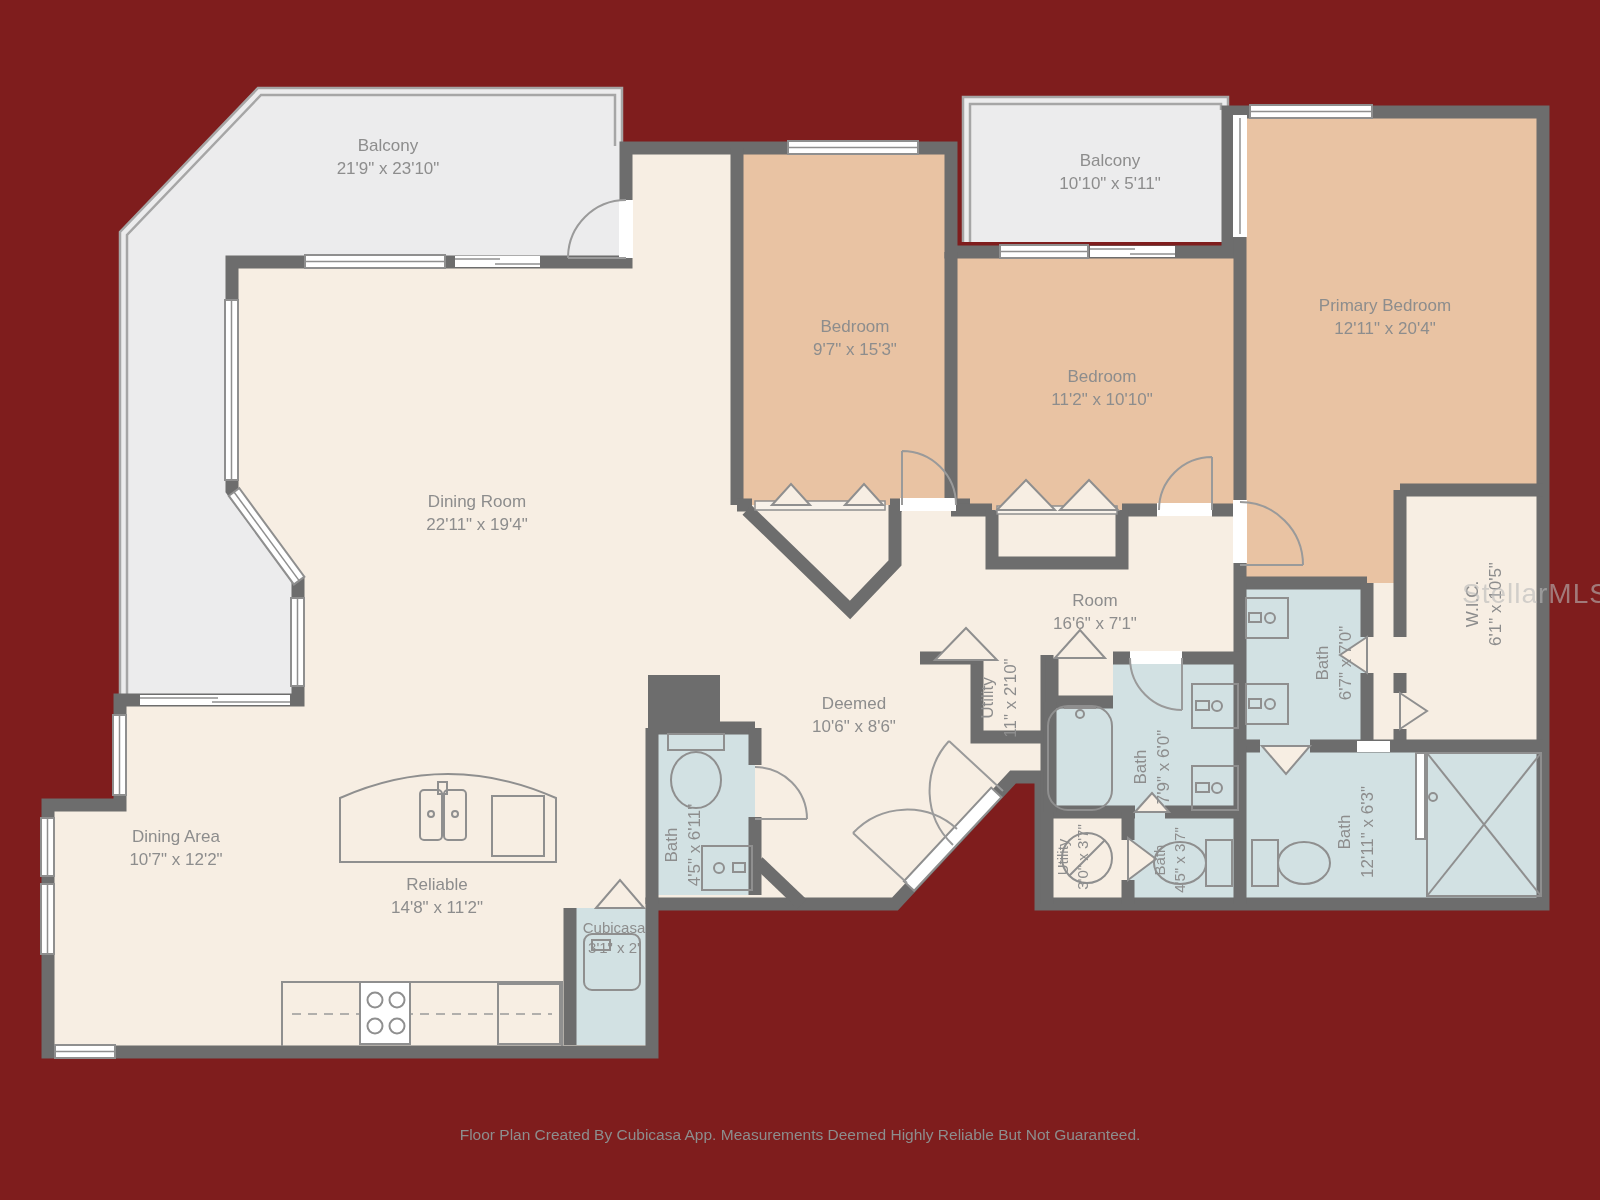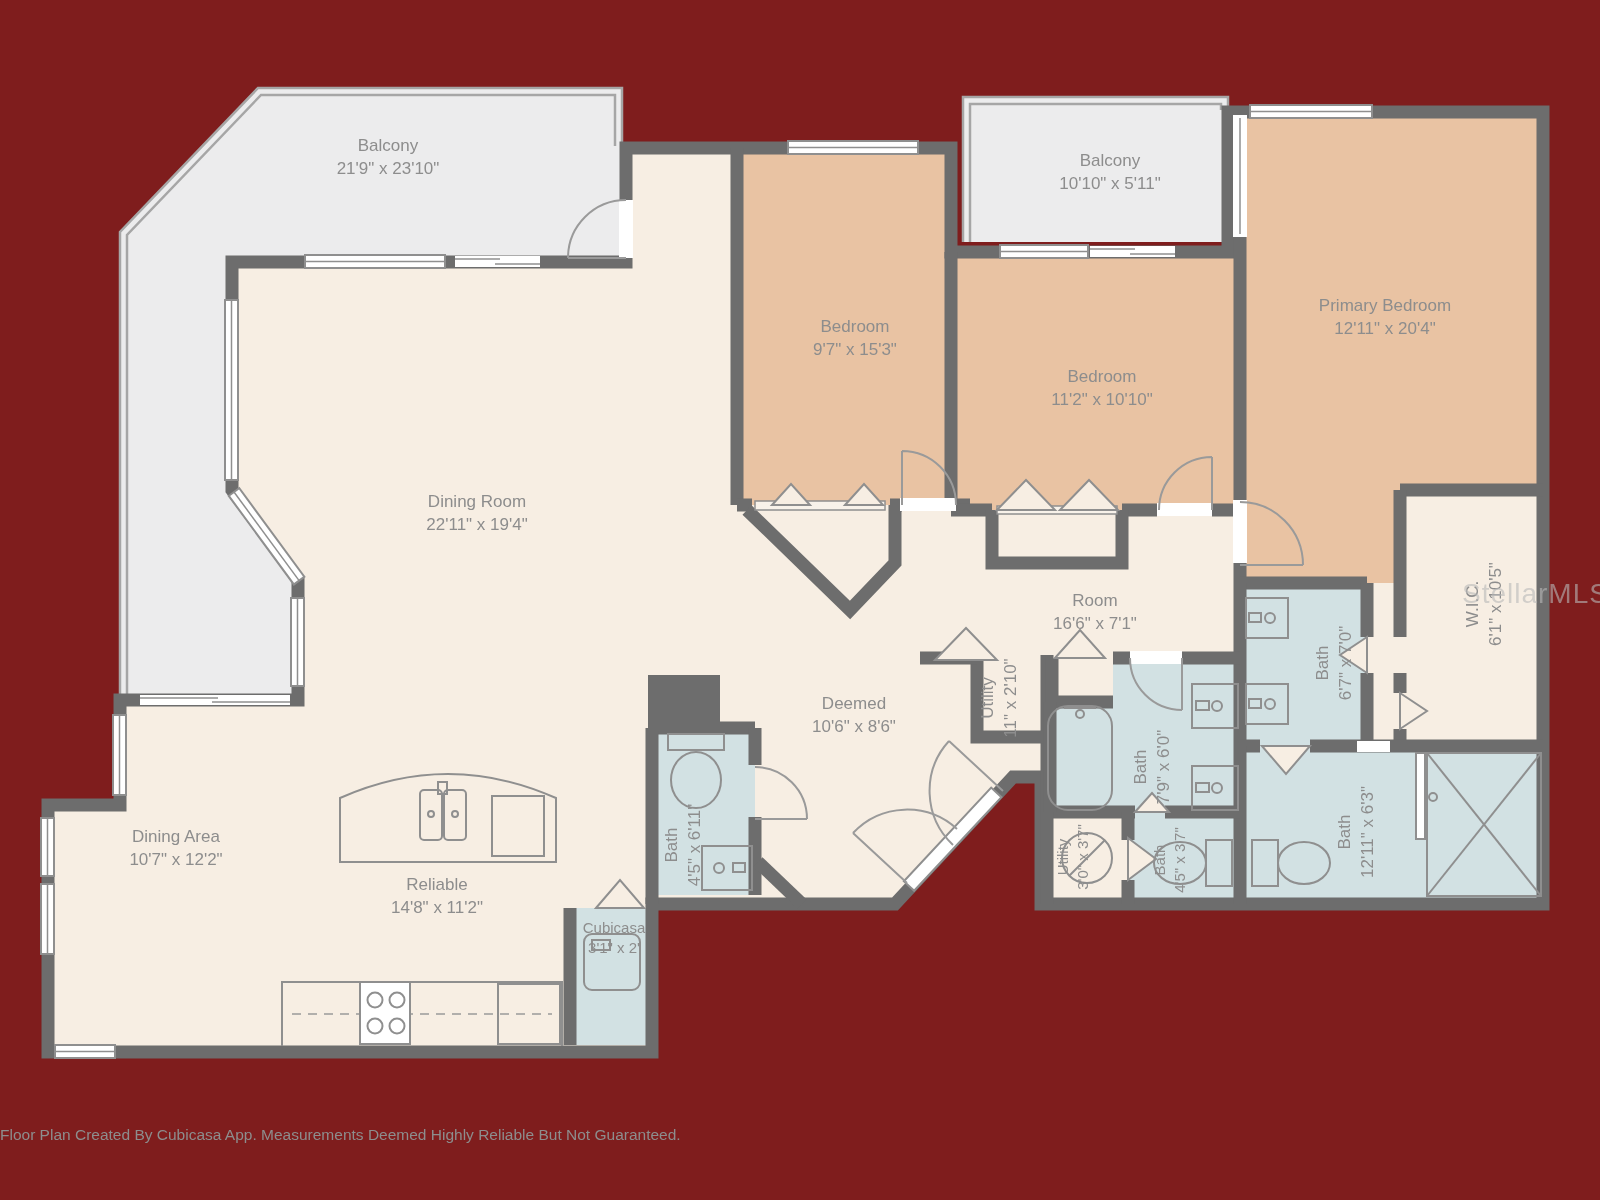--- a/index.html
+++ b/index.html
@@ -29,21 +29,21 @@
   .dash{stroke:#9a9a9a;stroke-width:1.5;stroke-dasharray:9 7;fill:none;}
 
   .room-label{position:absolute;text-align:center;color:var(--label);
     font-size:17px;line-height:23px;white-space:nowrap;
     transform:translate(-50%,-50%);}
   .room-label.rot{transform:translate(-50%,-50%) rotate(-90deg);}
   .room-label .rname,.room-label .rdims{display:block;}
   .room-label.sm{font-size:15px;line-height:20px;}
   .watermark{position:absolute;left:1462px;top:578px;font-size:28px;letter-spacing:1px;
     color:#b9b9b9;opacity:.6;white-space:nowrap;}
-  .footer{position:absolute;left:0;right:0;top:1126px;
+  .footer{position:absolute;left:0;right:0;top:1126px;text-align:center;
     color:#8d8d8d;font-size:15.5px;}
 </style>
 </head>
 <body>
 
 <div class="stage">
 
 <svg width="1600" height="1200" viewBox="0 0 1600 1200">
 
   <g>

